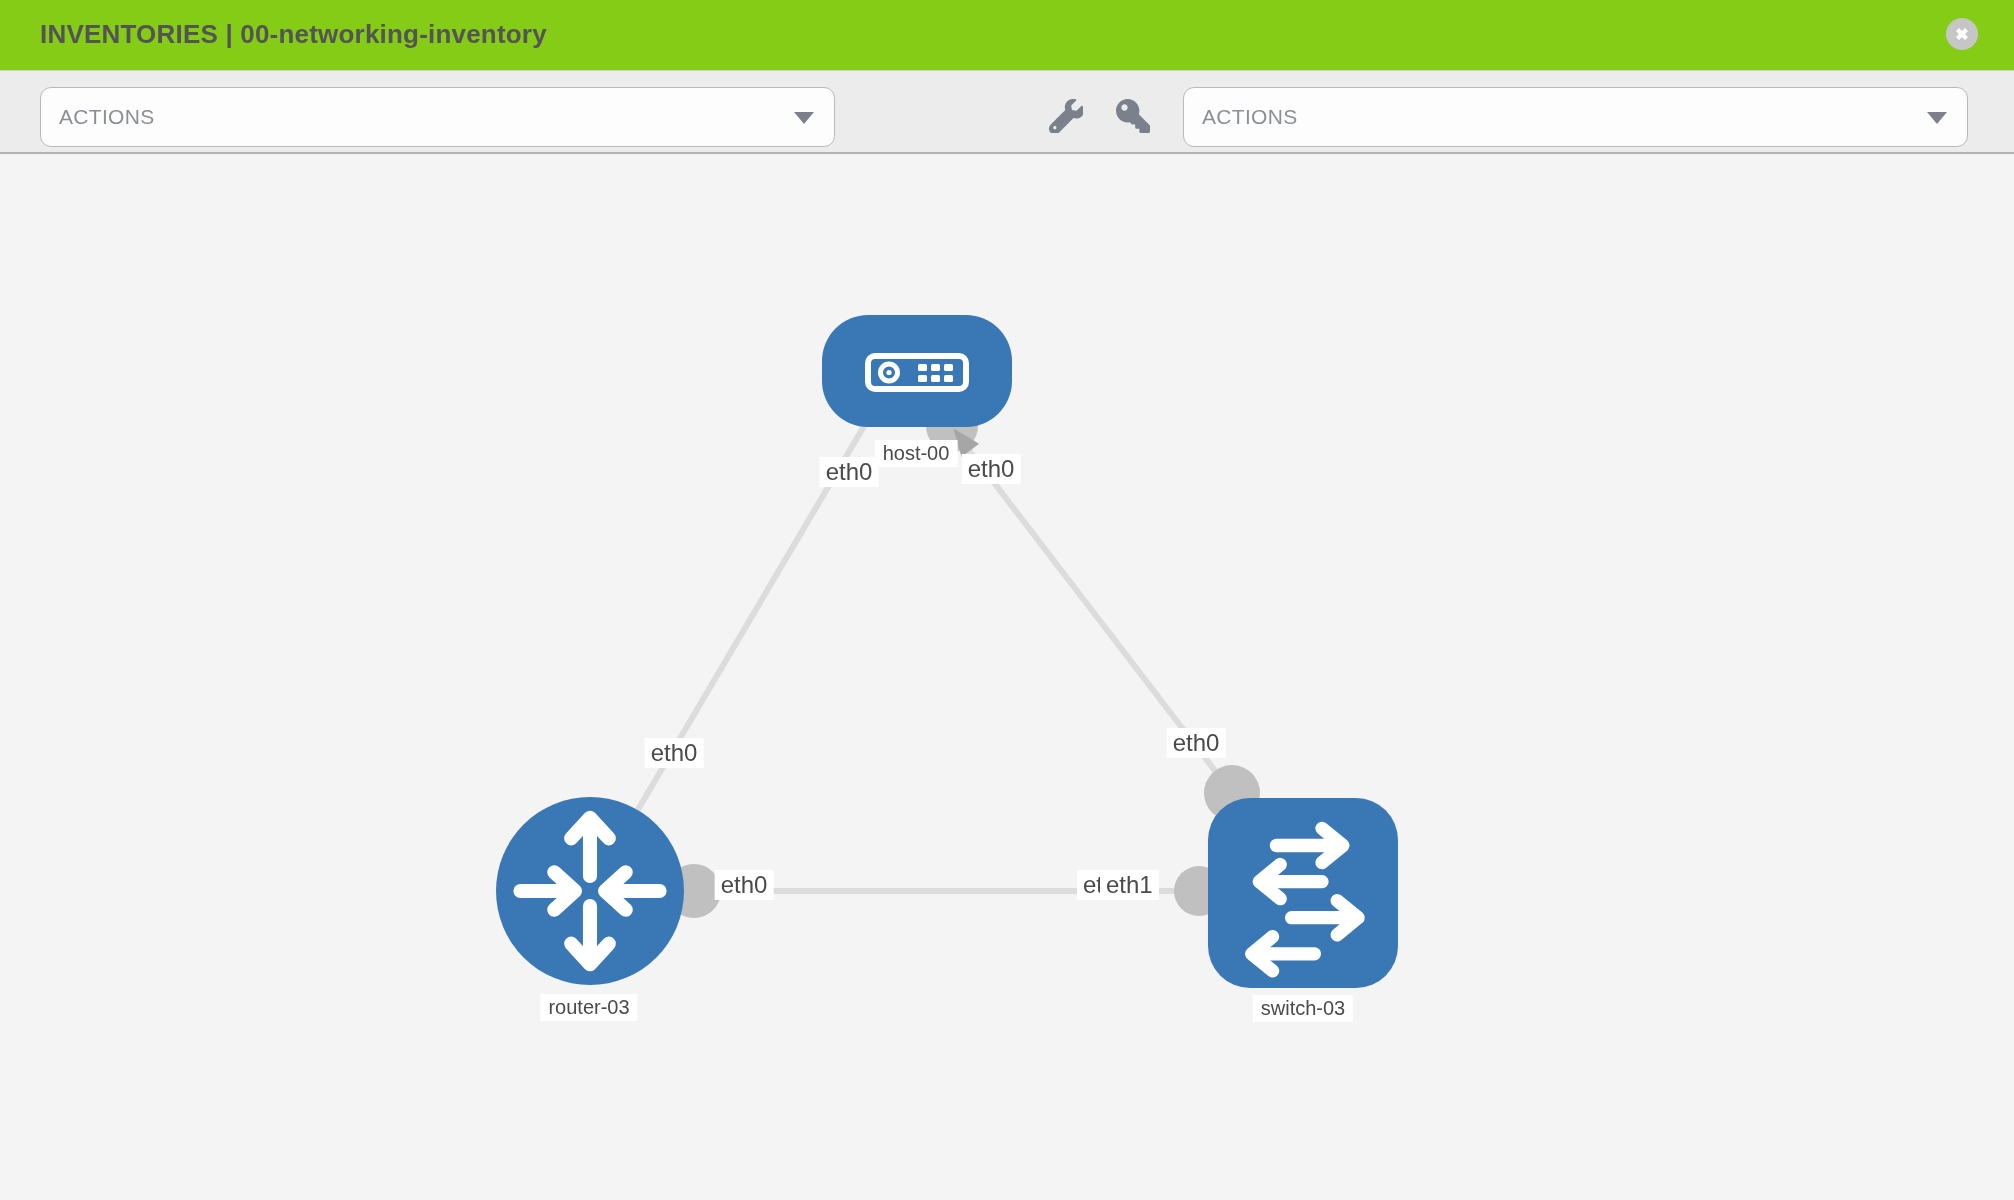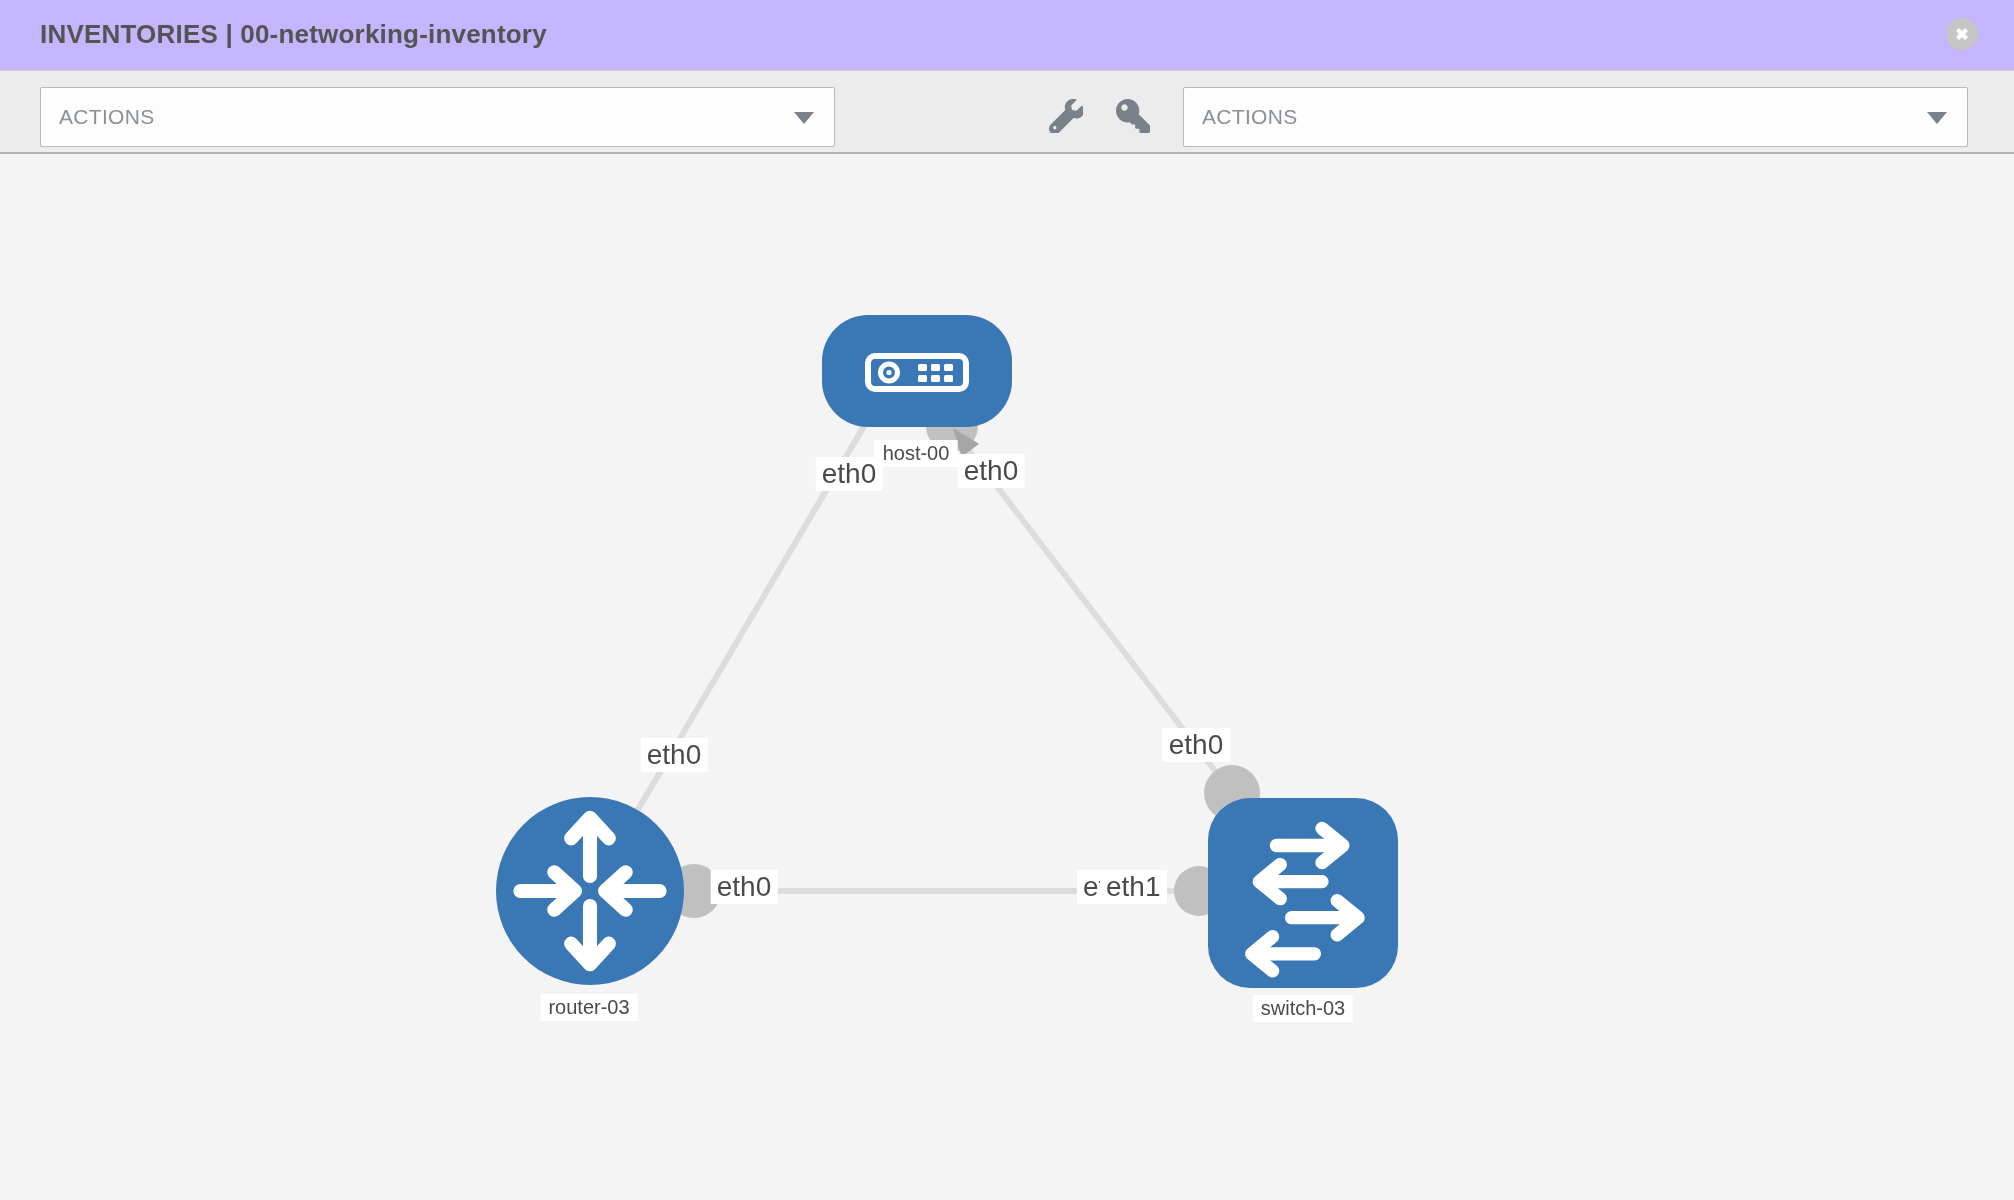--- a/index.html
+++ b/index.html
@@ -8,21 +8,21 @@
     font-family: "Liberation Sans", sans-serif;
     background: #ffffff;
     position: relative;
     overflow: hidden;
   }
   #app { position: absolute; inset: 0; width: 2014px; height: 1200px; }
 
   
   .header {
     position: absolute; left: 0; top: 0; width: 2014px; height: 70px;
-    background: #c4b5fd;
+    background: #84cc16;
   }
   .header-title {
     position: absolute; left: 40px; top: 19px;
     font-size: 26px; font-weight: bold; color: #545454; letter-spacing: 0.2px;
   }
   .close-btn {
     position: absolute; left: 1946px; top: 18px; width: 32px; height: 32px;
     background: #c6c6c6; border-radius: 50%; cursor: pointer;
     display: flex; align-items: center; justify-content: center;
   }
@@ -30,21 +30,21 @@
 
   
   .toolbar {
     position: absolute; left: 0; top: 70px; width: 2014px; height: 84px;
     background: #ececec;
     border-top: 1px solid #cfcfcf;
     border-bottom: 2px solid #b3b3b3;
   }
   .select-box {
     position: absolute; top: 16px; height: 60px;
-    background: #fdfdfd; border: 1px solid #b9b9b9; border-radius: 2px;
+    background: #fdfdfd; border: 1px solid #b9b9b9; border-radius: 11px;
     display: flex; align-items: center; cursor: pointer;
   }
   .select-box .ph {
     font-size: 21px; color: #8b9096; padding-left: 18px; letter-spacing: 0.3px;
   }
   .caret {
     position: absolute; right: 20px; top: 24px;
     width: 0; height: 0;
     border-left: 10px solid transparent; border-right: 10px solid transparent;
     border-top: 12px solid #7b818a;
@@ -67,21 +67,21 @@
   .node svg { position: absolute; }
   .node-host   { left: 822px; top: 161px; width: 190px; height: 112px; border-radius: 46px; }
   .node-router { left: 496px; top: 643px; width: 188px; height: 188px; border-radius: 50%; }
   .node-switch { left: 1208px; top: 644px; width: 190px; height: 190px; border-radius: 42px; }
 
   .chip {
     position: absolute; background: #ffffff; color: #4a4a4a;
     white-space: nowrap; transform: translateX(-50%);
   }
   .node-label { font-size: 20px; padding: 2px 8px; }
-  .if-label   { font-size: 28px; padding: 1px 6px; }
+  .if-label   { font-size: 24px; padding: 1px 6px; }
   .chip.raw { transform: none; }
 </style>
 </head>
 <body>
 
 <div id="app">
 
   <div class="header">
     <div class="header-title">INVENTORIES | 00-networking-inventory</div>
     <div class="close-btn">

